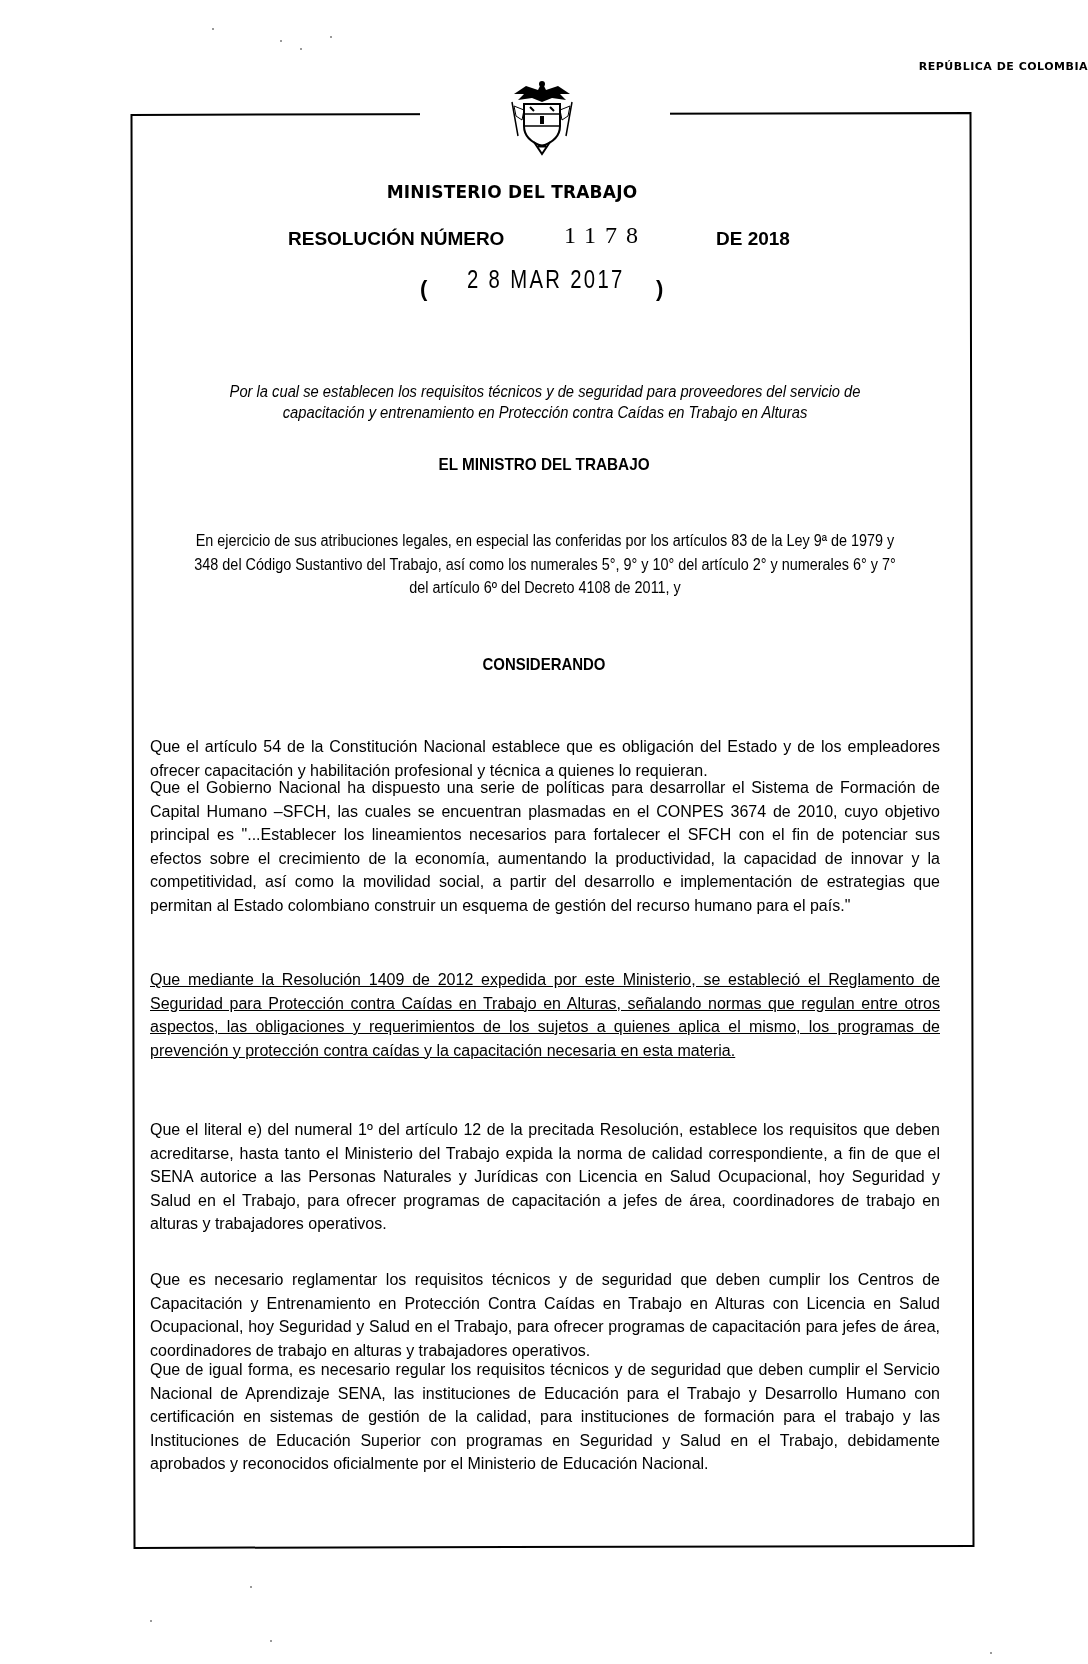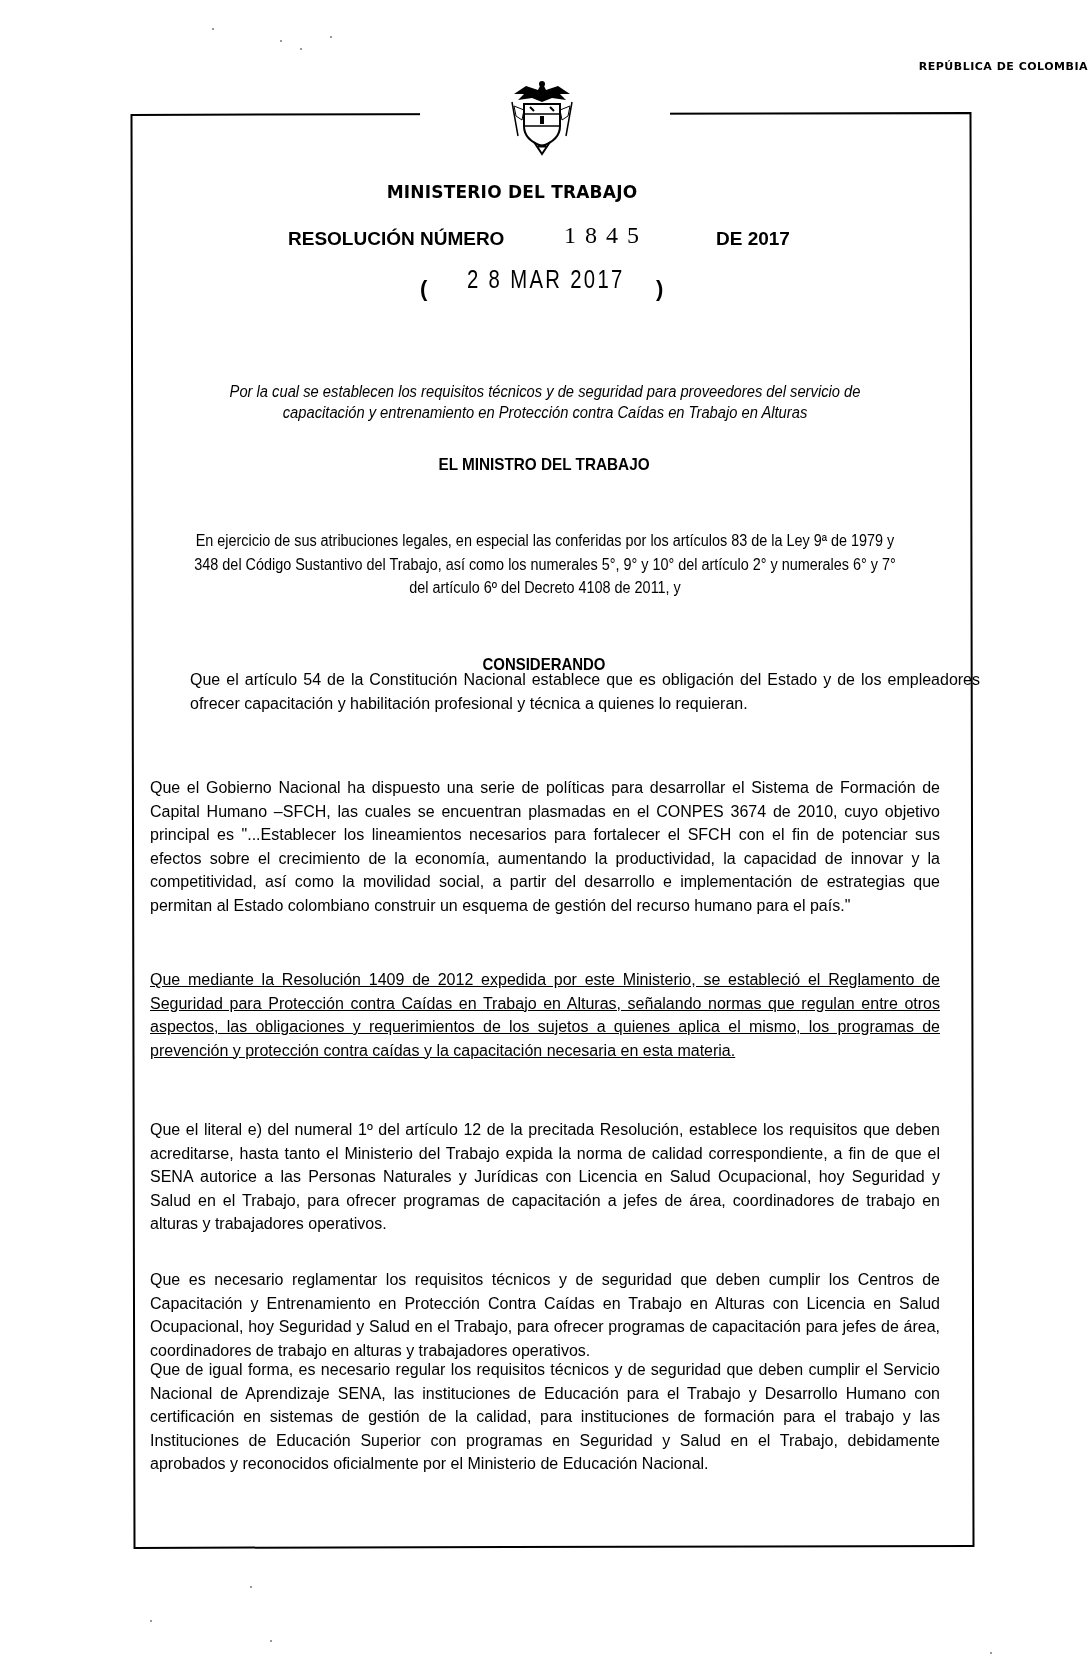--- a/index.html
+++ b/index.html
@@ -16,21 +16,21 @@
   .res-year { left: 716px; }
   .paren-l { left: 420px; top: 276px; font-size: 22px; font-weight: bold; }
   .paren-r { left: 656px; top: 276px; font-size: 22px; font-weight: bold; }
   .date-stamp { left: 467px; top: 264px; font-family: "Liberation Sans", sans-serif; font-size: 26px; transform: scaleX(0.78); transform-origin: left top; letter-spacing: 3px; }
   .subject { left: 160px; width: 770px; top: 381px; text-align: center; font-style: italic; font-size: 16px; line-height: 21px; transform: scaleX(0.92); transform-origin: center top; }
   .minister-heading { left: 0; width: 1088px; top: 455px; text-align: center; font-weight: bold; font-size: 17px; transform: scaleX(0.9); }
   .preamble { left: 150px; width: 790px; top: 529px; text-align: center; font-size: 16px; line-height: 23.5px; transform: scaleX(0.9); transform-origin: center top; }
   .considerando { left: 0; width: 1088px; top: 655px; text-align: center; font-weight: bold; font-size: 17px; transform: scaleX(0.88); }
   .para { left: 150px; width: 790px; font-size: 16px; line-height: 23.5px; text-align: justify; text-align-last: left; }
   .para span.it { }
-  .p1 { top: 668px; margin-left: 40px; }
+  .p1 { top: 735px; }
   .p2 { top: 776px; }
   .p3 { top: 968px; text-decoration: underline; }
   .p4 { top: 1118px; }
   .p5 { top: 1268px; }
   .p6 { top: 1358px; }
   .speck { position: absolute; width: 2px; height: 2px; background: #9a9a9a; }
 </style>
 </head>
 <body>
 
@@ -55,22 +55,22 @@
     <path d="M26 31 L30 35 M46 31 L50 35" stroke="#000" stroke-width="2"></path>
 
     <path d="M30 66 L38 78 L46 66" fill="none" stroke="#000" stroke-width="2"></path>
     <path d="M34 70 L42 70" stroke="#000" stroke-width="3"></path>
   </svg>
 </div>
 
 <div class="abs ministerio">MINISTERIO DEL TRABAJO</div>
 
 <div class="abs res-row res-label">RESOLUCIÓN NÚMERO</div>
-<div class="abs res-number">1845</div>
-<div class="abs res-row res-year">DE 2017</div>
+<div class="abs res-number">1178</div>
+<div class="abs res-row res-year">DE 2018</div>
 
 <div class="abs paren-l">(</div>
 <div class="abs date-stamp">2 8 MAR 2017</div>
 <div class="abs paren-r">)</div>
 
 <div class="abs subject">Por la cual se establecen los requisitos técnicos y de seguridad para proveedores del servicio de capacitación y entrenamiento en Protección contra Caídas en Trabajo en Alturas</div>
 
 <div class="abs minister-heading">EL MINISTRO DEL TRABAJO</div>
 
 <div class="abs preamble">En ejercicio de sus atribuciones legales, en especial las conferidas por los artículos 83 de la Ley 9ª de 1979 y 348 del Código Sustantivo del Trabajo, así como los numerales 5°, 9° y 10° del artículo 2° y numerales 6° y 7° del artículo 6º del Decreto 4108 de 2011, y</div>

